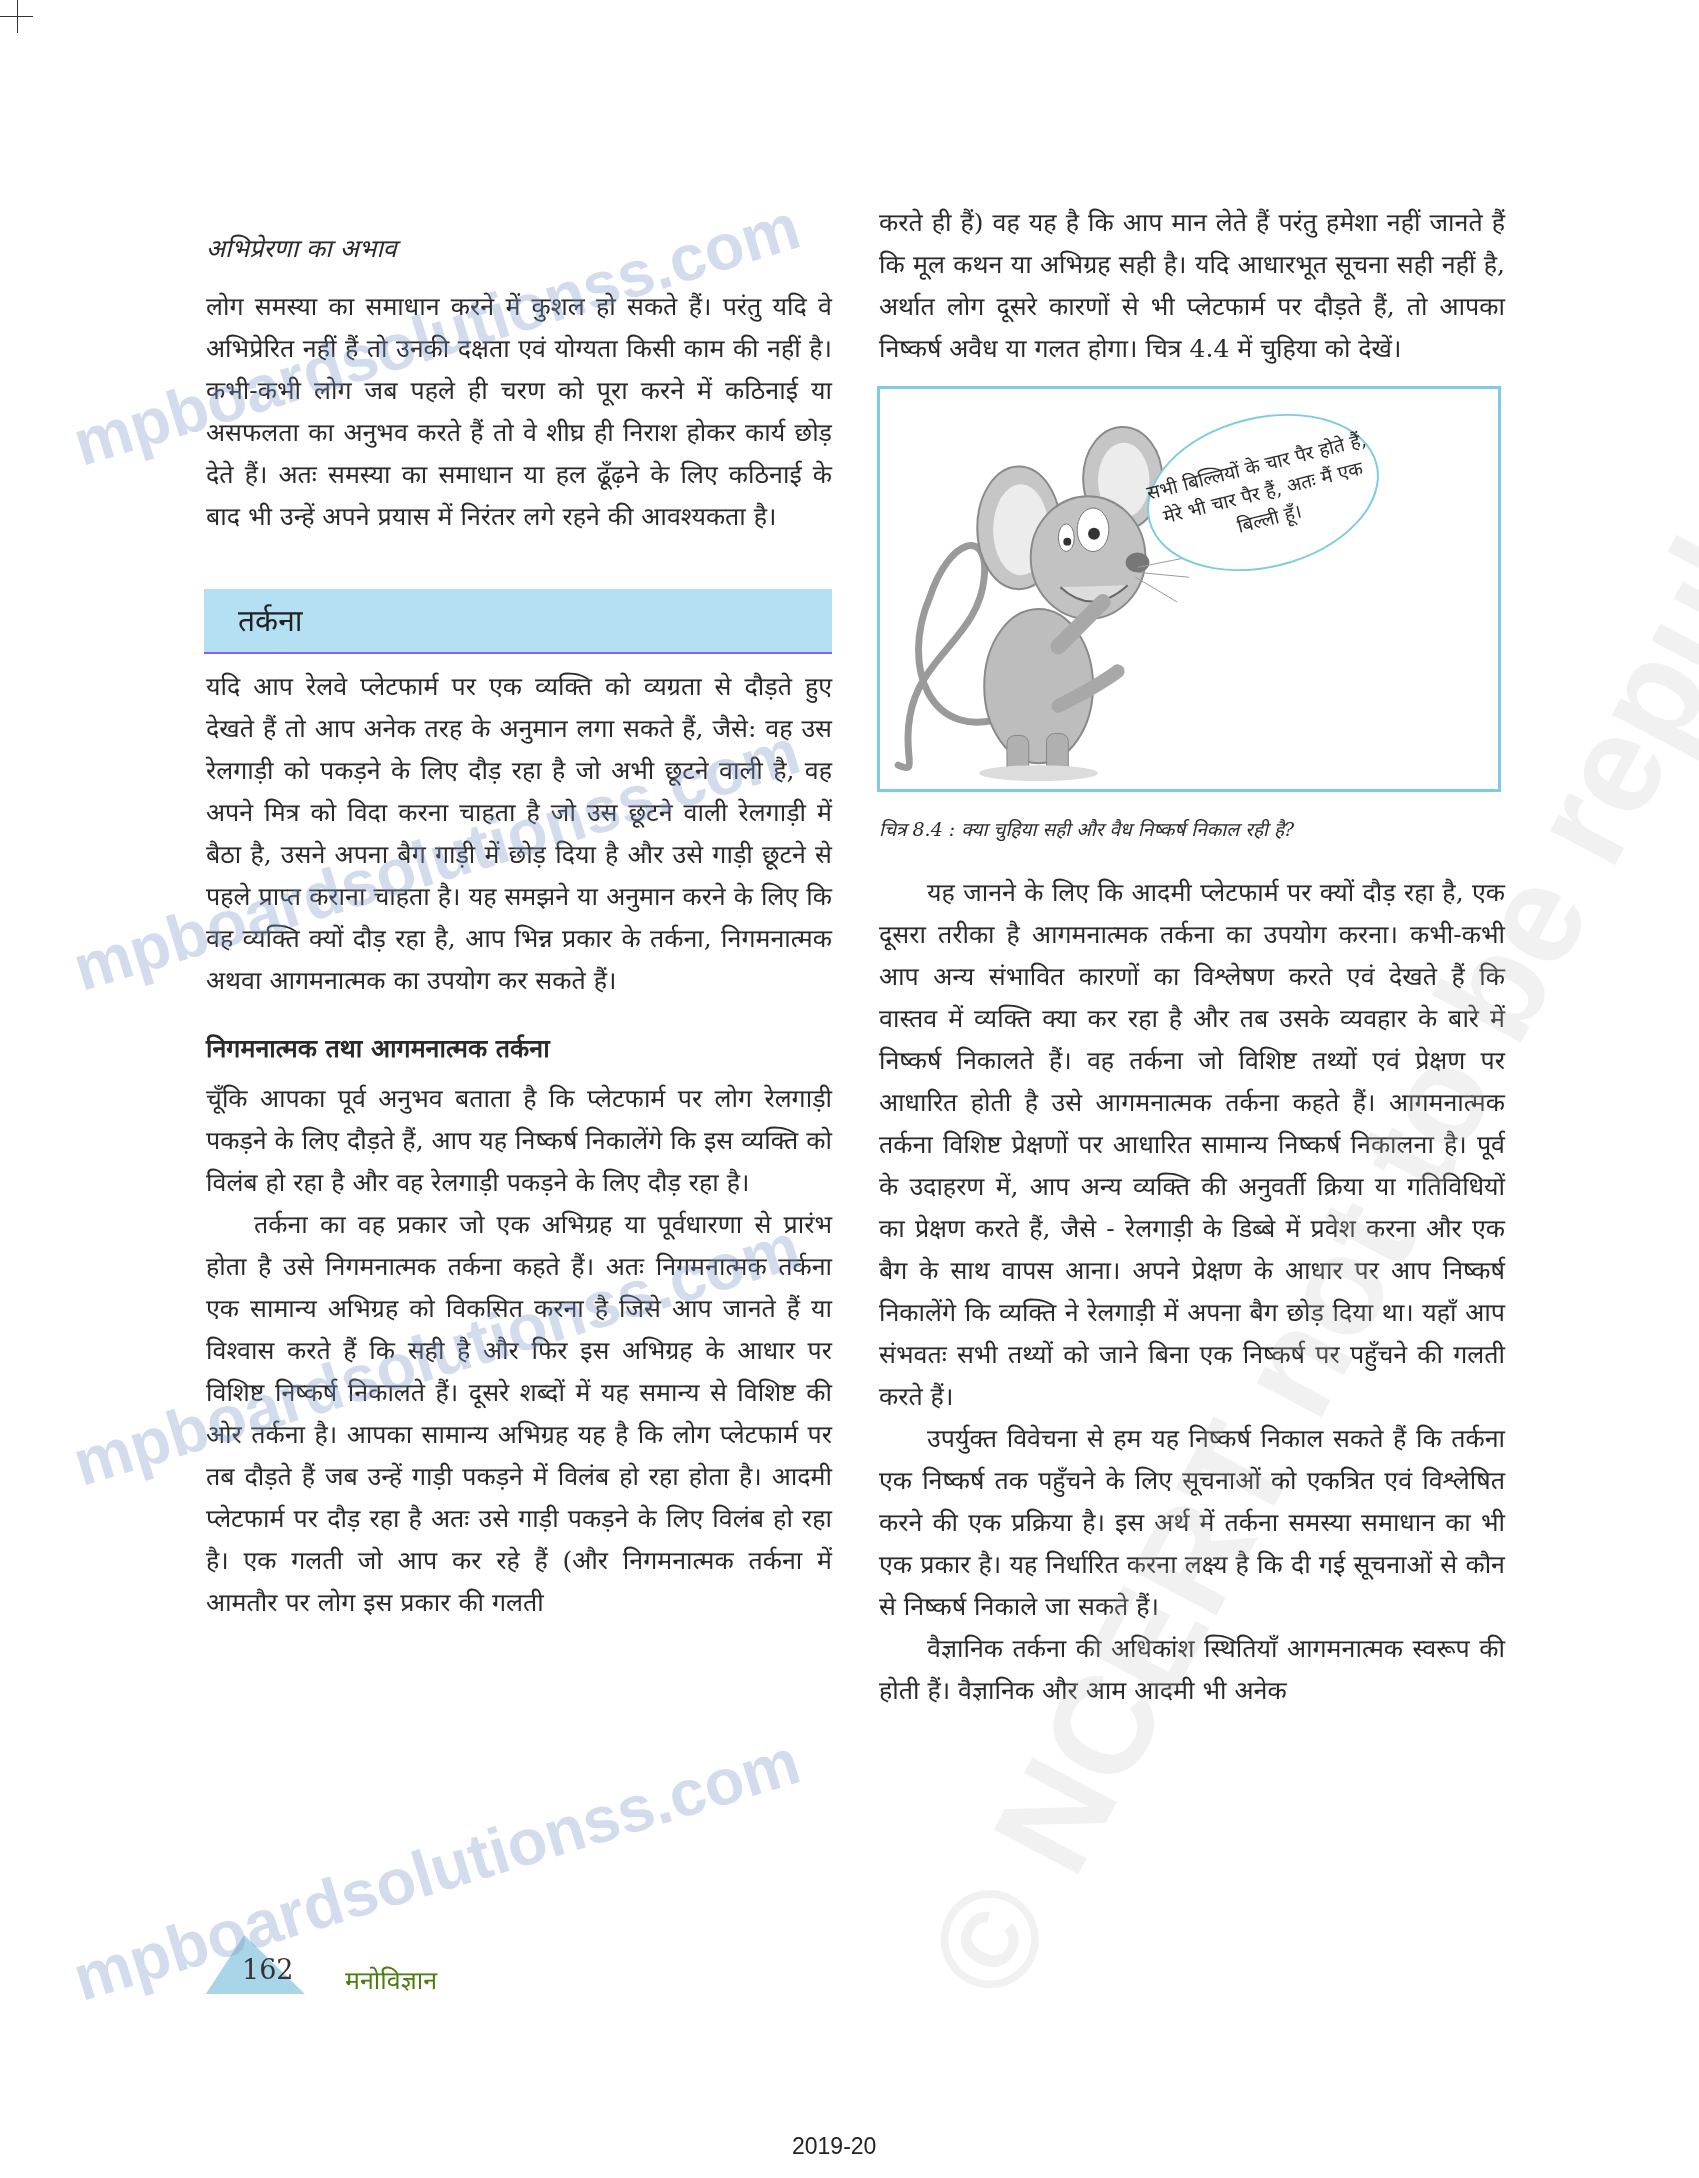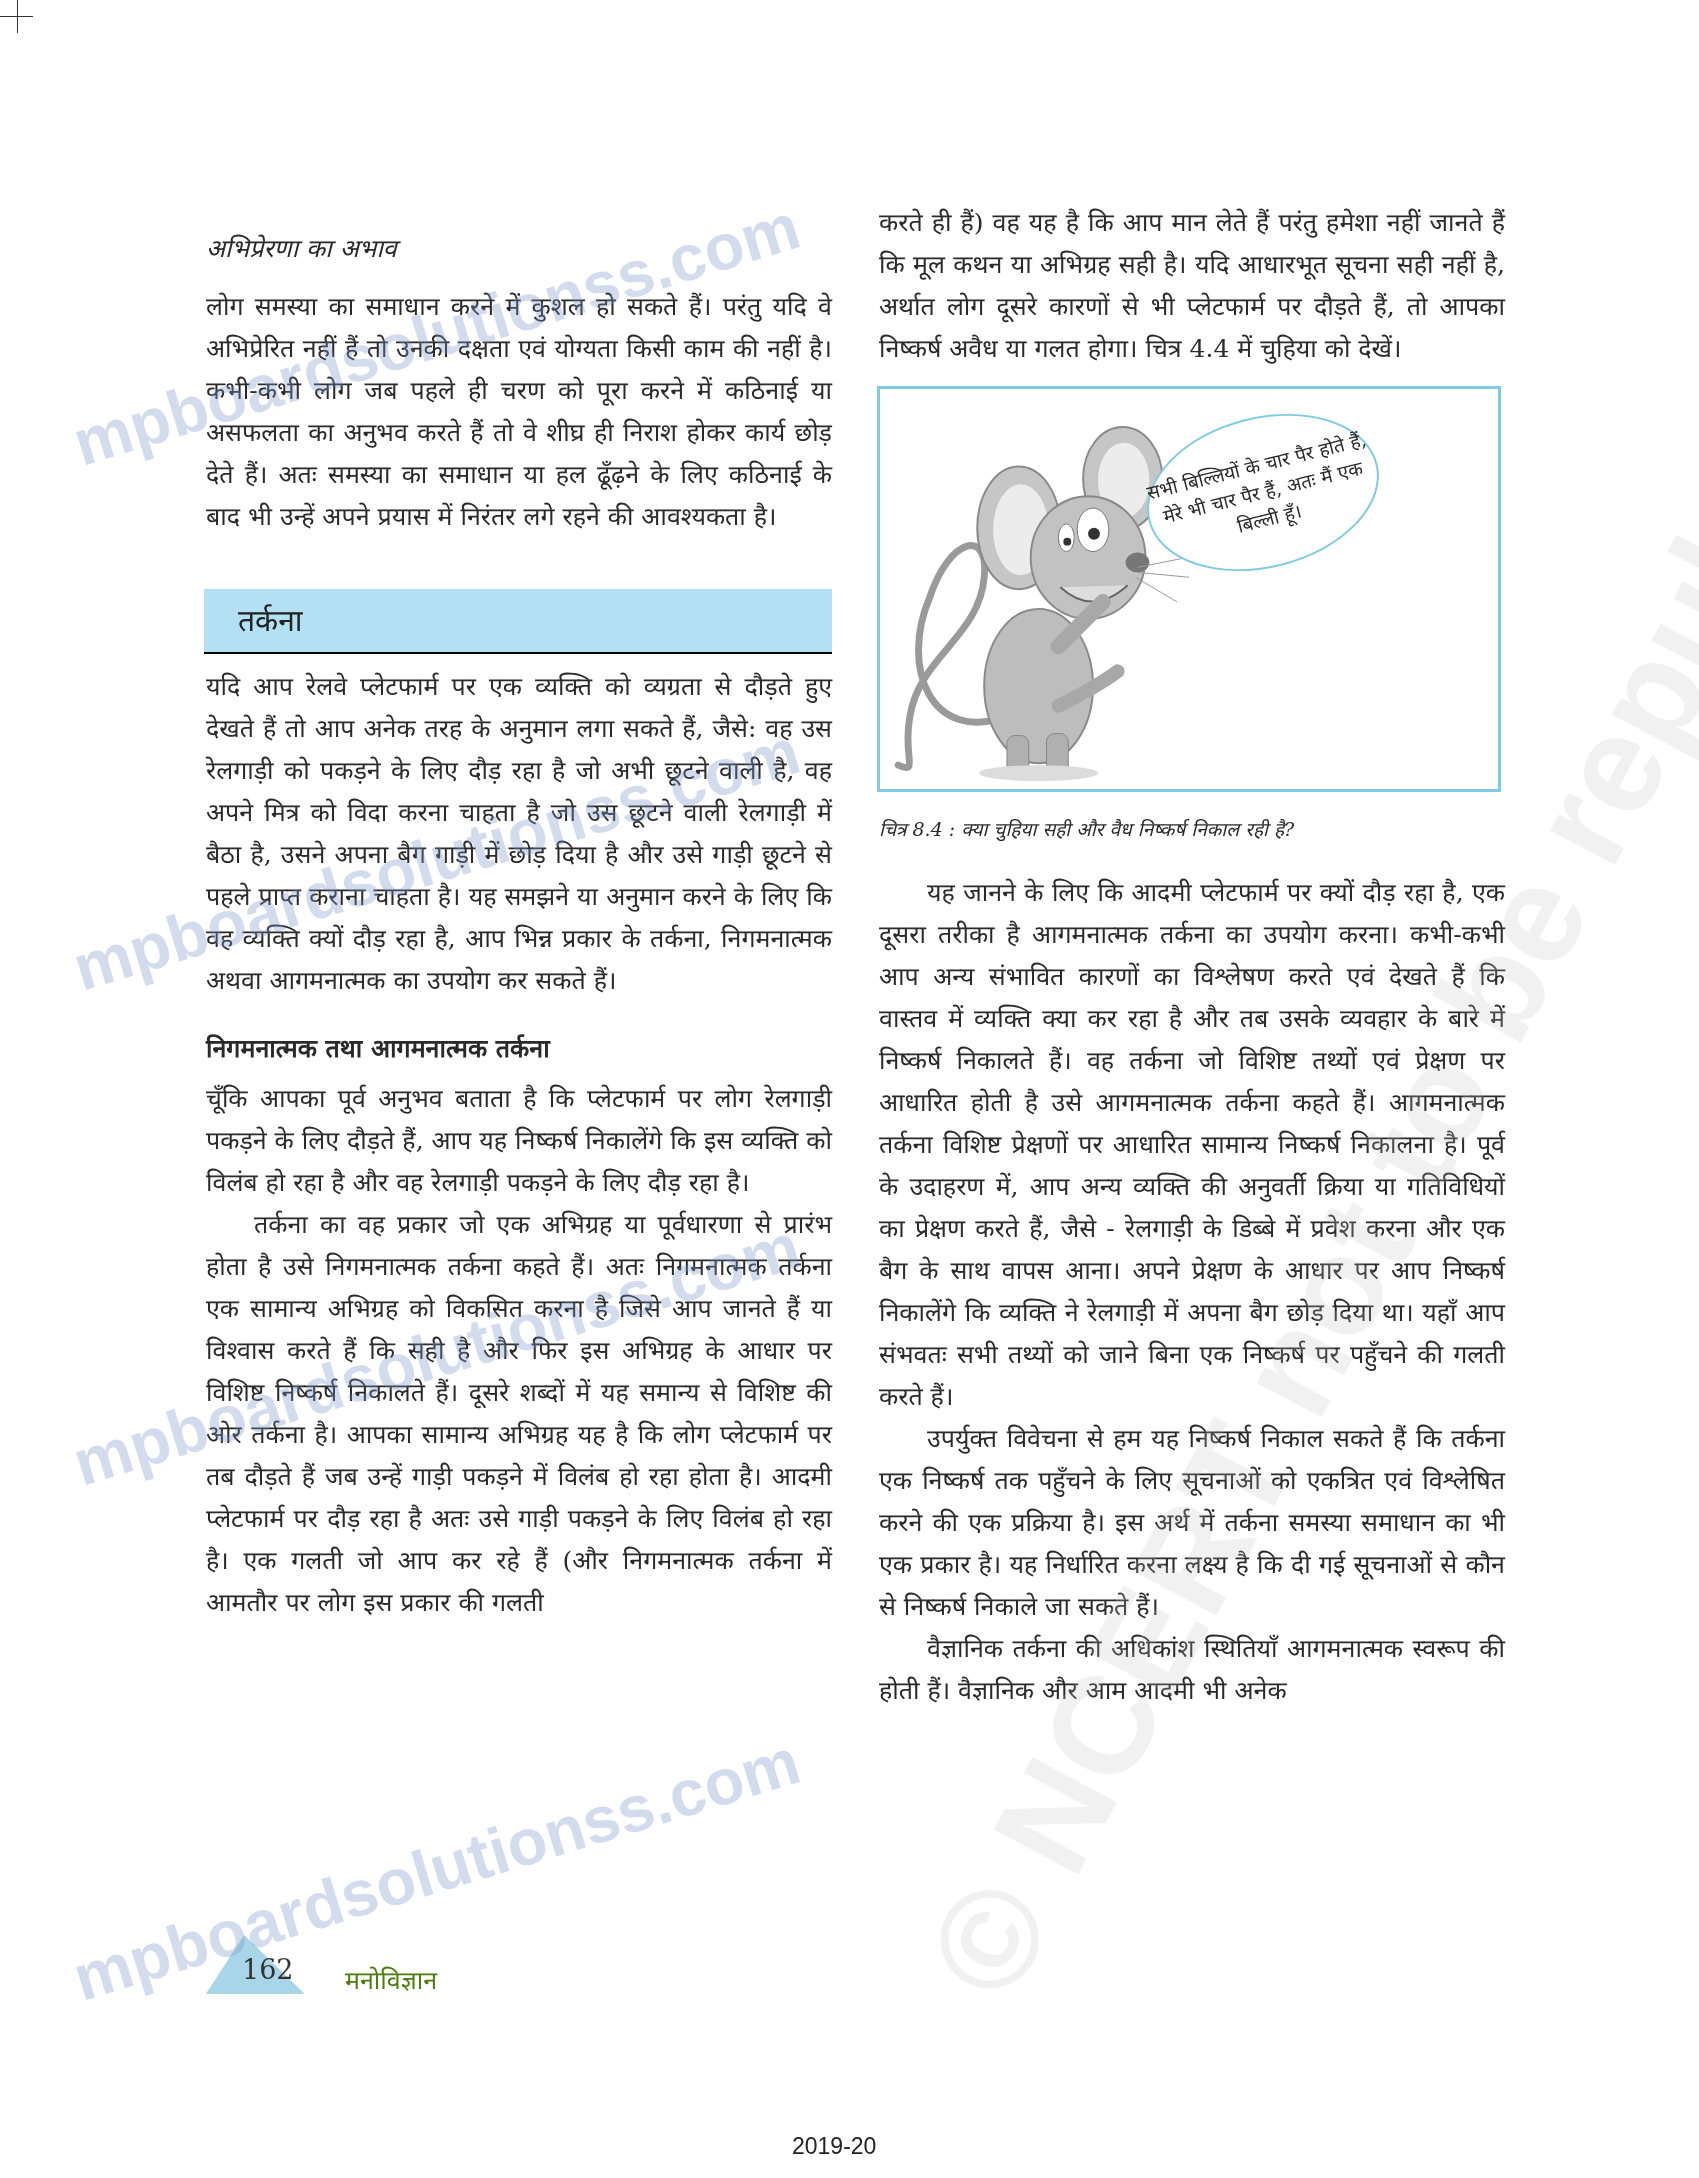--- a/index.html
+++ b/index.html
@@ -14,21 +14,21 @@
   .col { position: absolute; top: 202px; width: 626px; font-size: 25px; line-height: 42px; }
   .col.left { left: 206px; }
   .col.right { left: 879px; }
   .col p { margin: 0; text-align: justify; text-align-last: left; }
   .col p.indent { text-indent: 48px; }
   .subhead-italic { font-style: italic; margin: 26px 0 16px 0 !important; }
   .subhead-bold { font-weight: bold; margin: 26px 0 8px 0 !important; }
 
   .section-band {
     margin: 51px 0 12px -2px; height: 63px; width: 628px;
-    background: #b3e0f2; border-bottom: 2px solid #000000;
+    background: #b3e0f2; border-bottom: 2px solid #8b5cf6;
     display: flex; align-items: center;
   }
   .section-band span { font-size: 30px; margin-left: 34px; color: #222; }
 
   .figure-box {
     margin: 16px 0 16px -2px; width: 624px; height: 406px;
     border: 3px solid #7fcbe3; position: relative; background: #fff; box-sizing: border-box;
   }
   .bubble {
     position: absolute; left: 265px; top: 28px; width: 232px; height: 147px;

